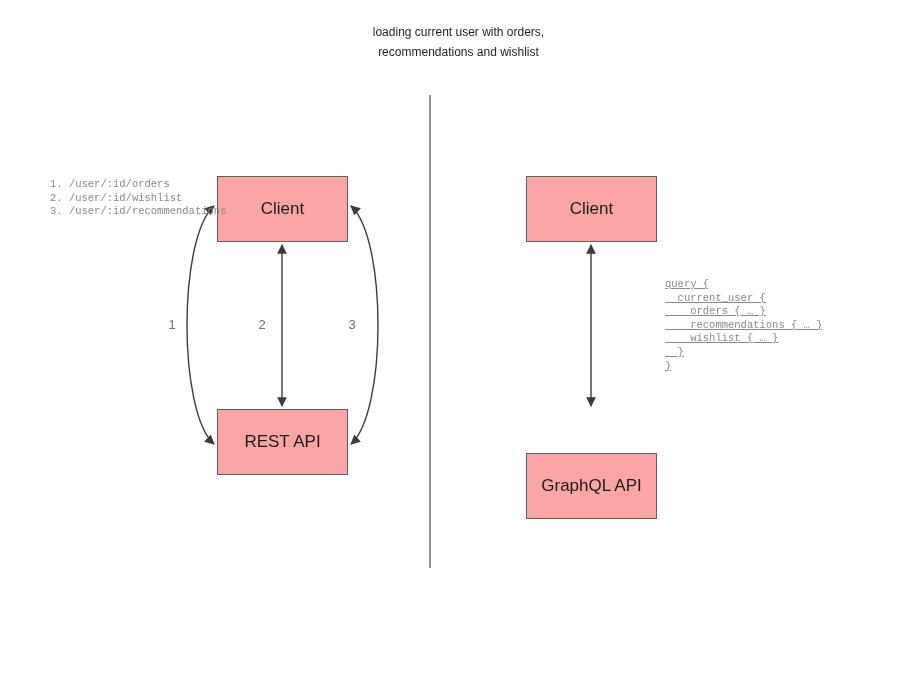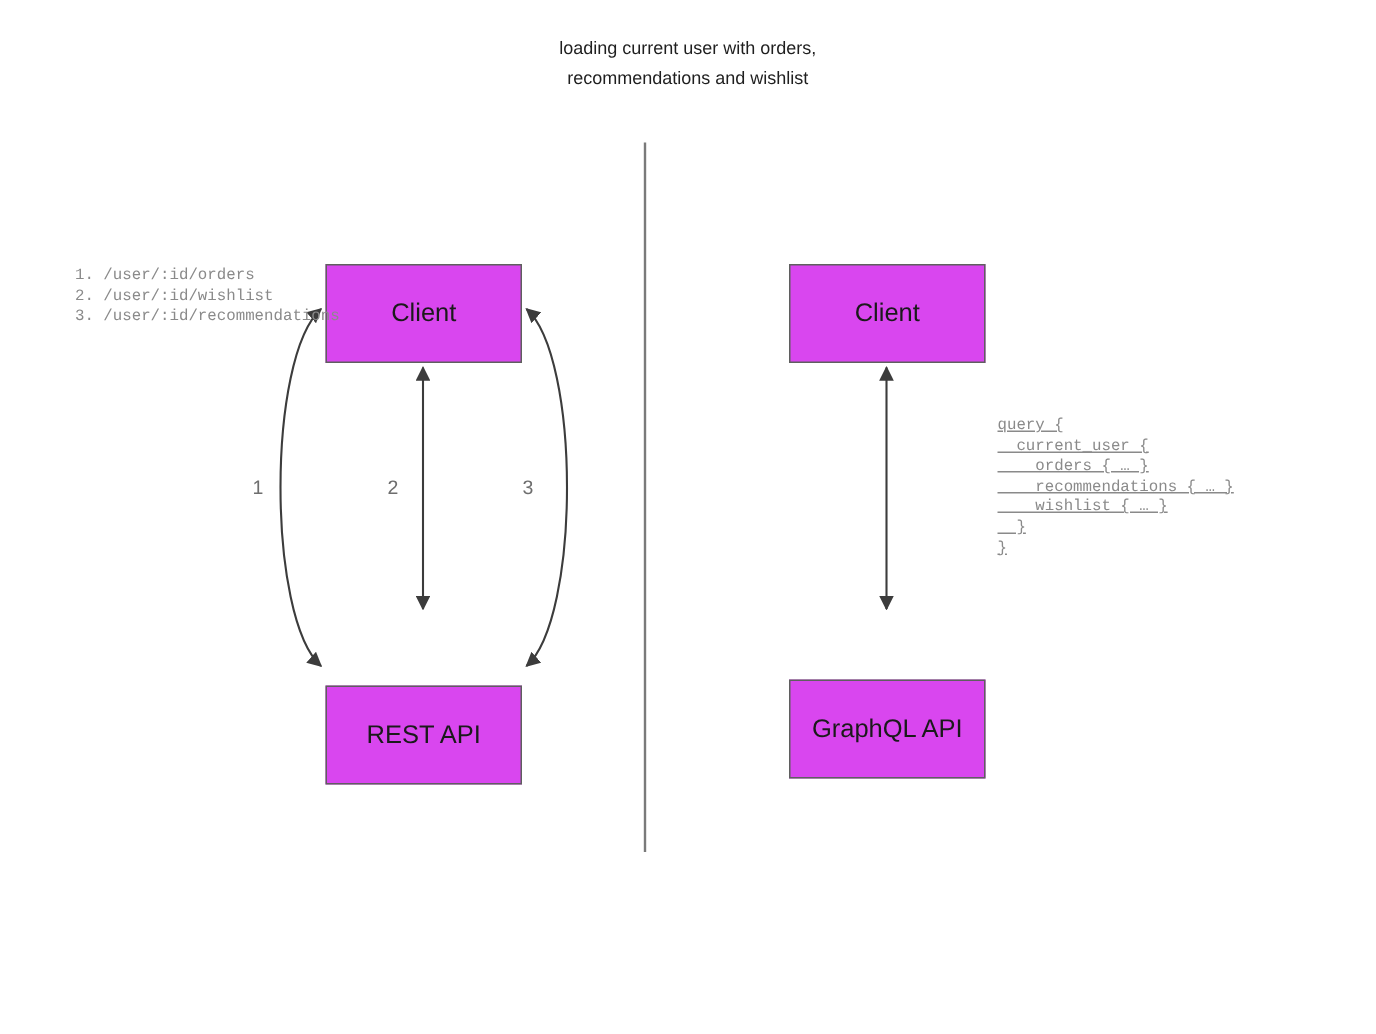--- a/index.html
+++ b/index.html
@@ -29,30 +29,30 @@
     width: 917px;
     text-align: center;
     font-size: 12px;
     line-height: 20px;
     color: #1f1f1f;
     white-space: pre-line;
   }
   .node {
     position: absolute;
     box-sizing: border-box;
-    background: #d946ef;
+    background: #fca5a5;
     border: 1.4px solid #5f5f5f;
     display: flex;
     align-items: center;
     justify-content: center;
     font-size: 17px;
     color: #1a1a1a;
   }
   #node-client-rest  { left: 217px; top: 176px; width: 131px; height: 66px; }
-  #node-rest-api     { left: 217px; top: 409px; width: 131px; height: 66px; margin-top: 48px; }
+  #node-rest-api     { left: 217px; top: 409px; width: 131px; height: 66px; }
   #node-client-gql   { left: 526px; top: 176px; width: 131px; height: 66px; }
   #node-graphql-api  { left: 526px; top: 409px; width: 131px; height: 66px; margin-top: 44px; }
 
   .edge-label {
     position: absolute;
     font-size: 13px;
     color: #6e6e6e;
     text-align: center;
     width: 24px;
   }

